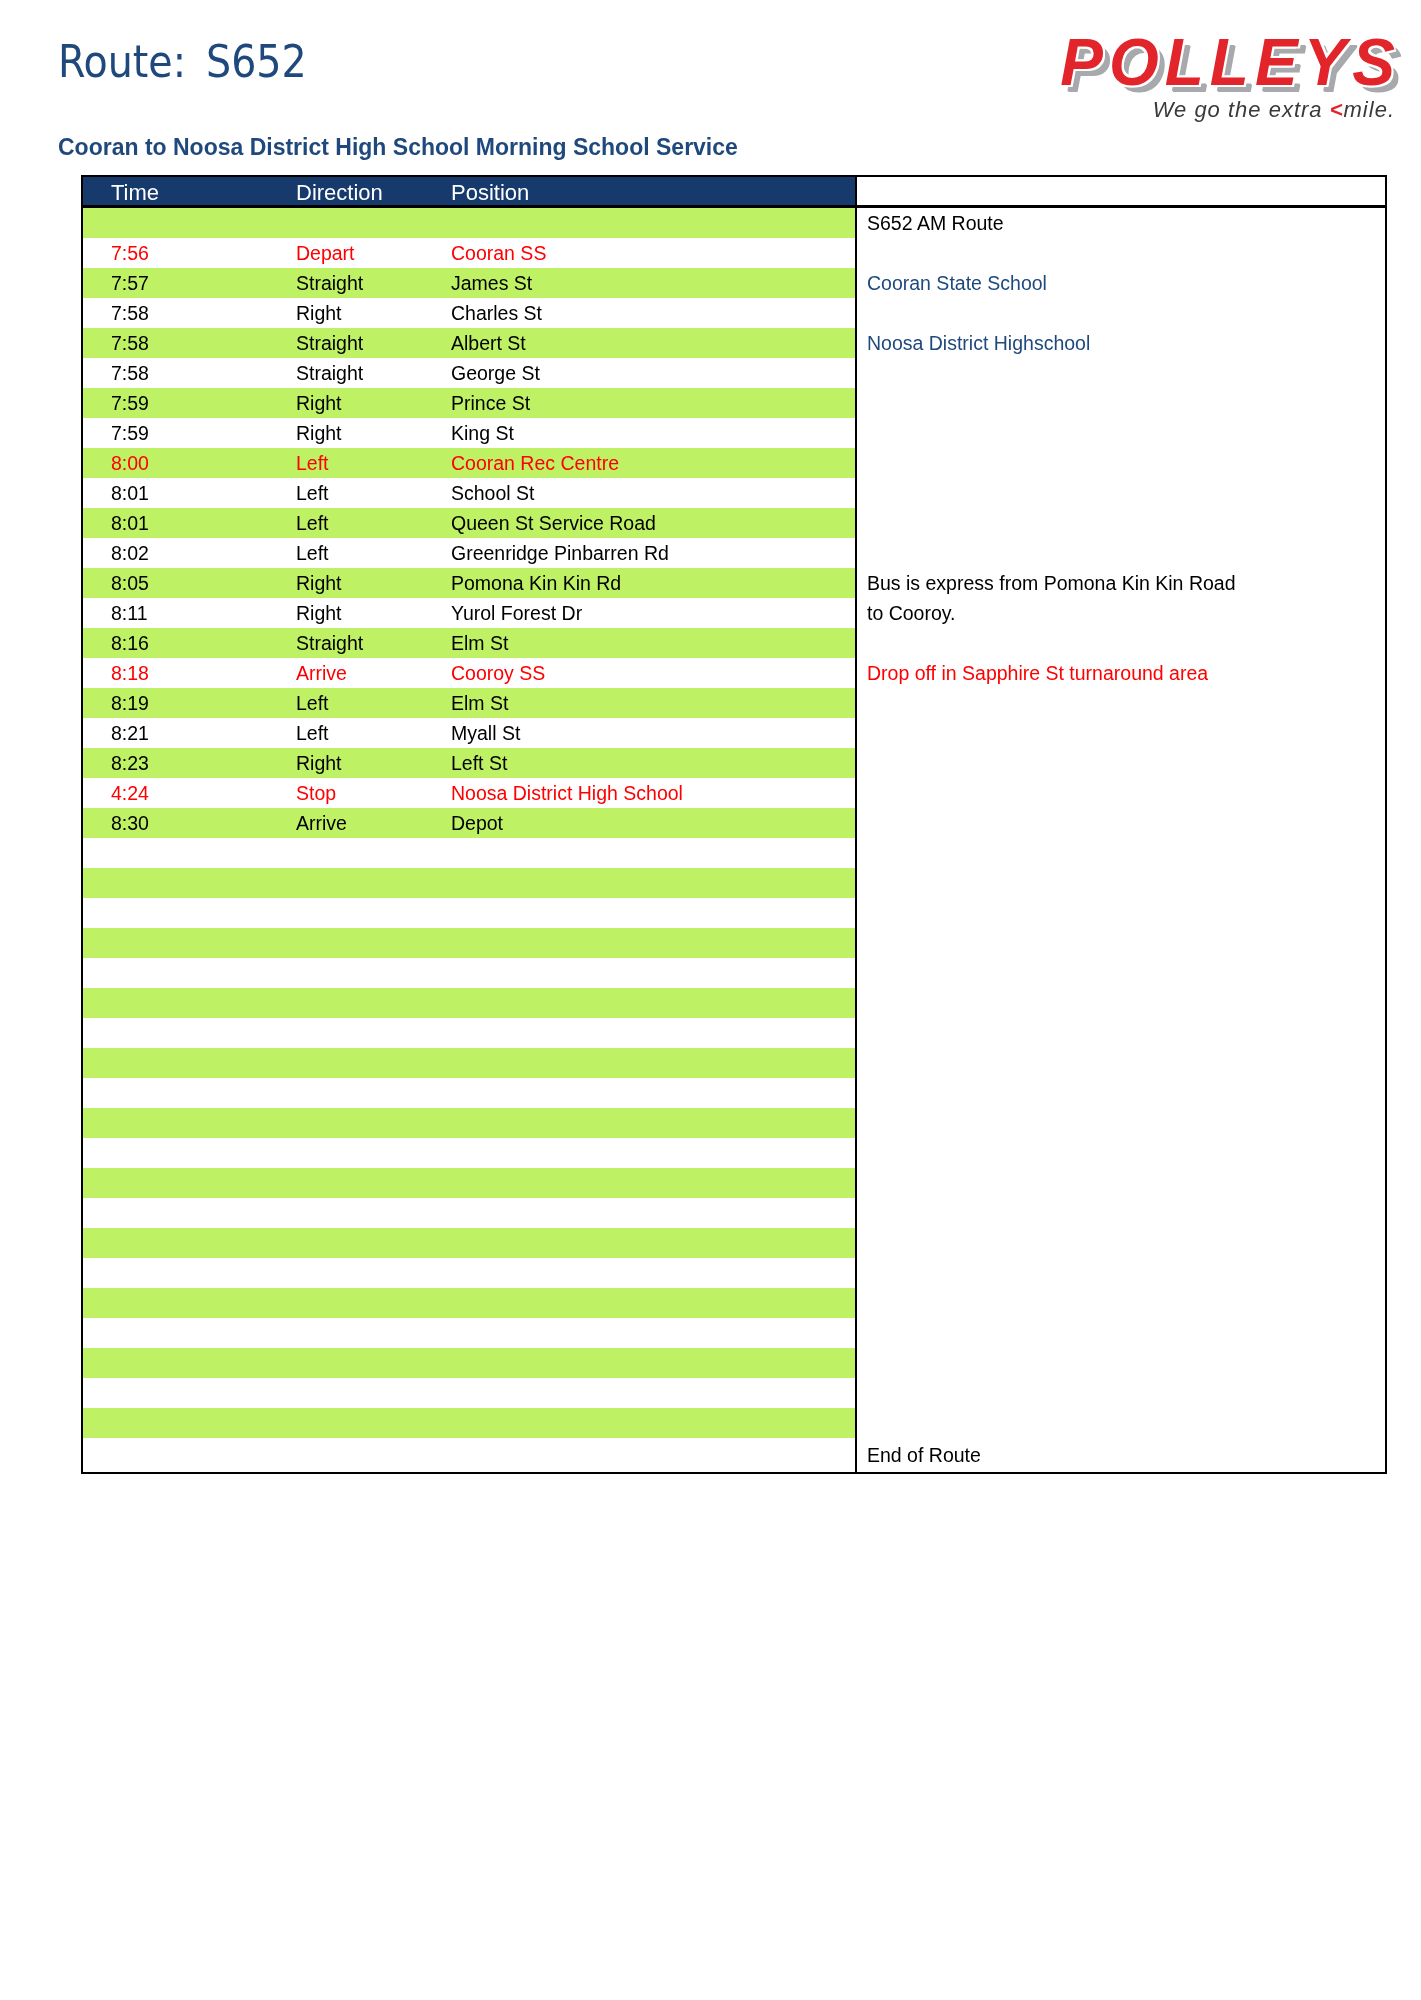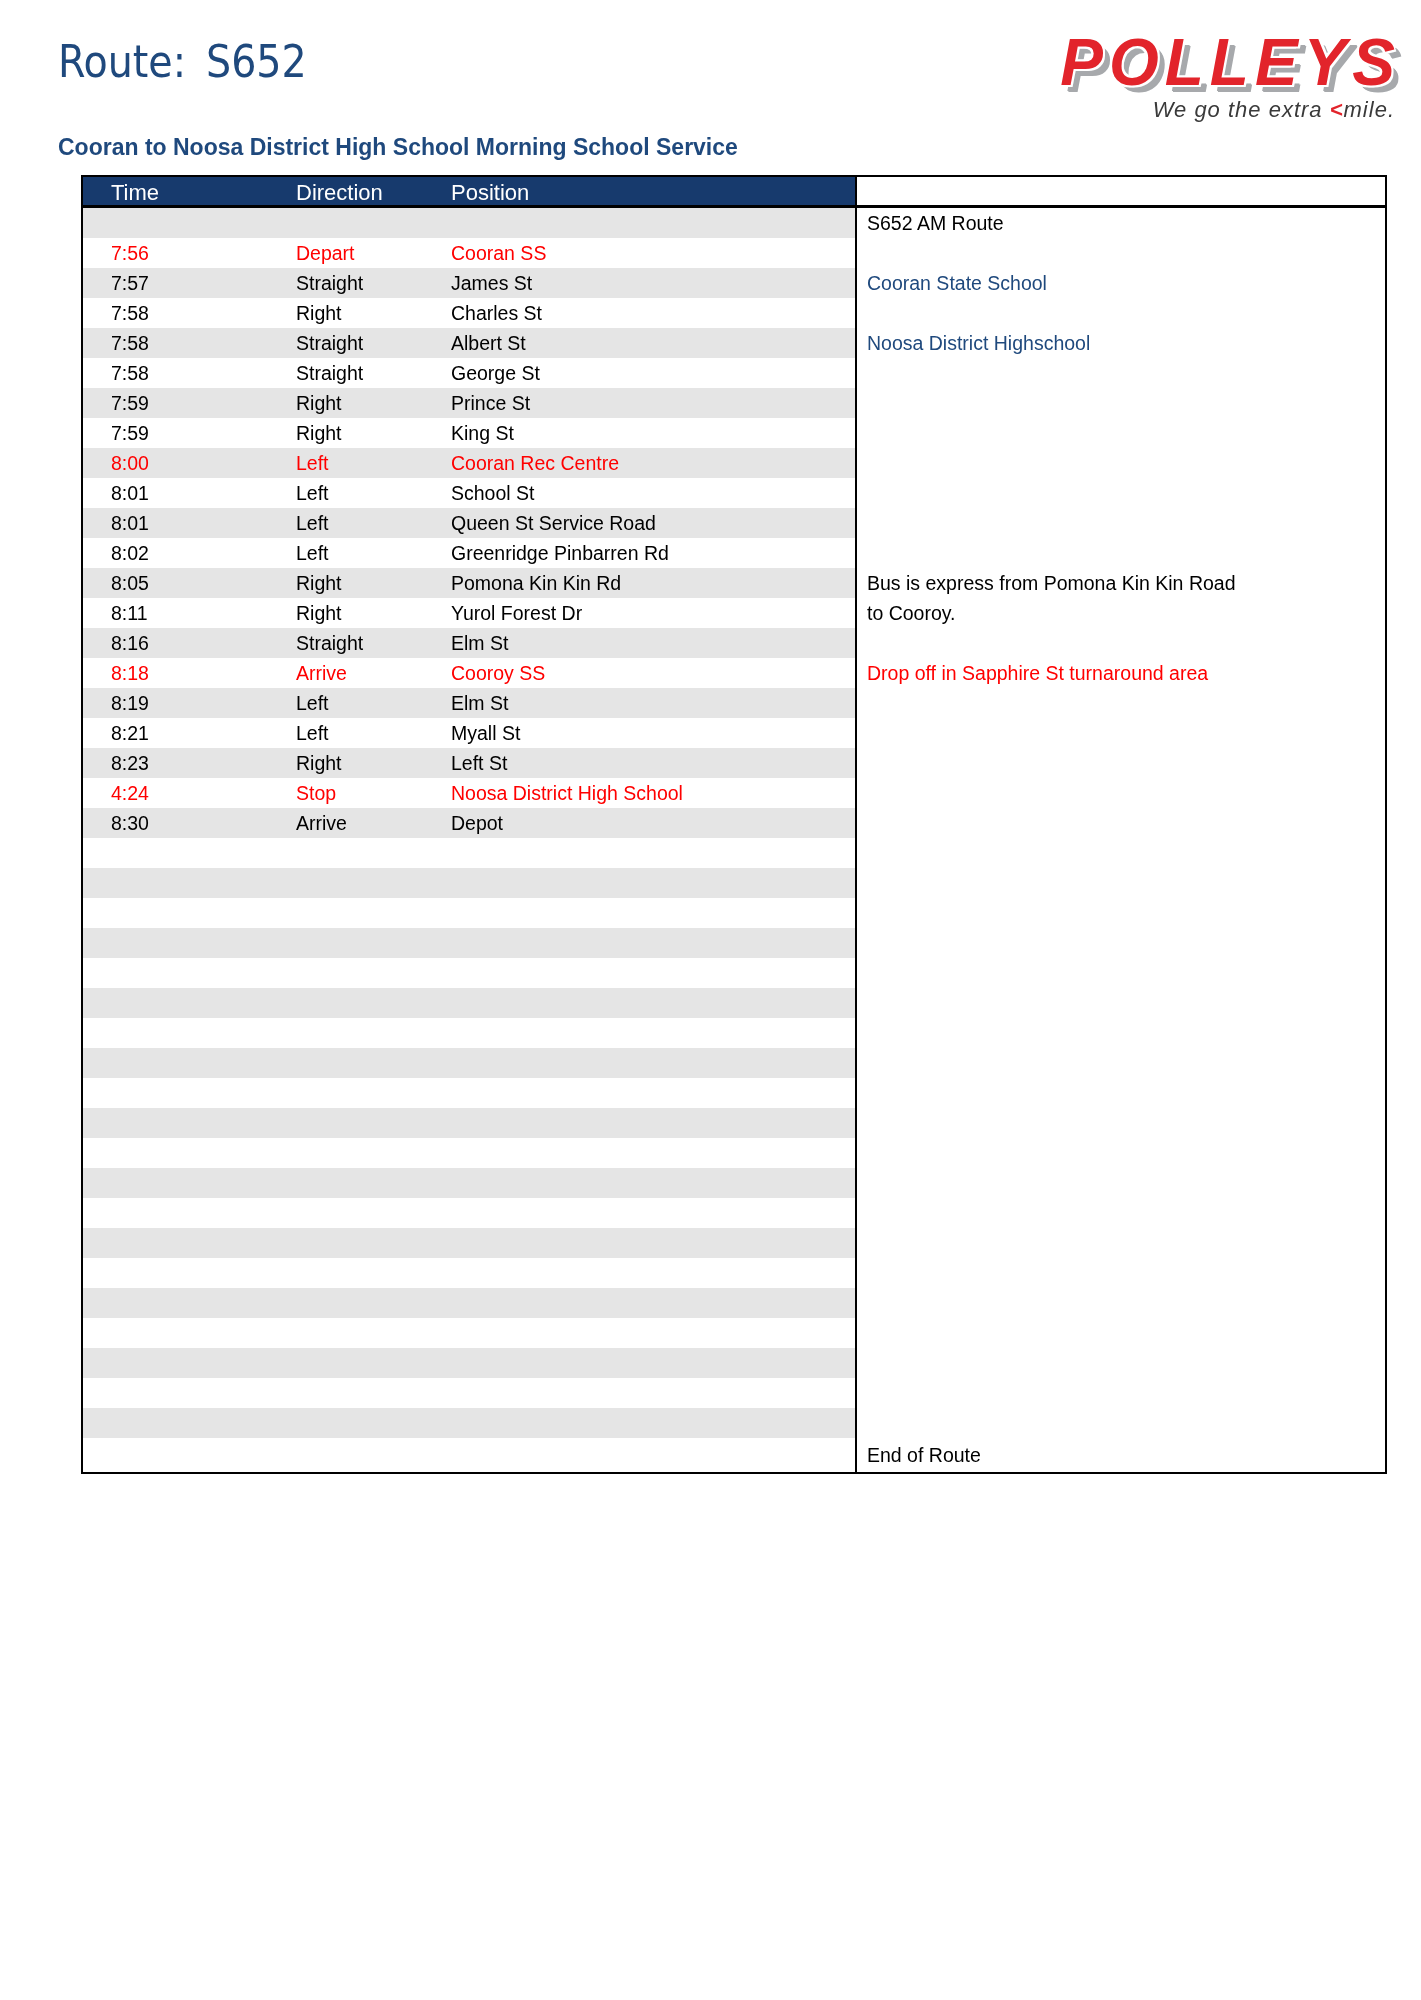--- a/index.html
+++ b/index.html
@@ -50,21 +50,21 @@
   .left { width:772px; display:flex; }
   .c-time { padding-left:28px; width:213px; }
   .c-direction { width:155px; }
   .c-position { flex:1; }
   .note {
     width:530px; border-left:2px solid #000; padding-left:10px;
     background:#fff; white-space:nowrap; overflow:hidden;
   }
   .hdr .note { text-align:center; padding-left:0; }
   .row { display:flex; height:30px; line-height:30px; font-size:19.5px; color:#000; }
-  .row.shaded .left { background:#e5e5e5; }
+  .row.shaded .left { background:#bef264; }
   .row .red { color:#FF0000; }
   .note-blue { color:#1F497D; }
   .note-red  { color:#FF0000; }
   .note-black{ color:#000000; }
   .footer-row { height:34px; line-height:34px; }
 </style>
 </head>
 <body>
 
 <div class="page">

